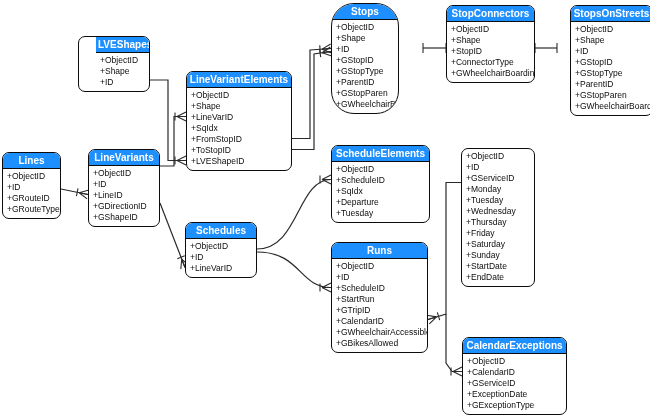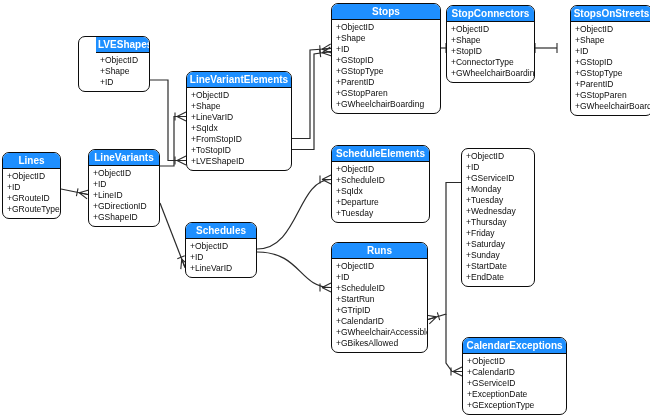--- a/index.html
+++ b/index.html
@@ -94,21 +94,21 @@
         </div>
       </div>
       <div class="table" style="left: 185px; top: 222px; width: 72px;">
         <div class="table-header">Schedules</div>
         <div class="table-fields">
           <div class="table-field">+ObjectID</div>
           <div class="table-field">+ID</div>
           <div class="table-field">+LineVarID</div>
         </div>
       </div>
-      <div class="table" style="left: 331px; top: 3px; width: 110px;">
+      <div class="table" style="left: 331px; top: 3px; width: 68px; border-radius: 23px;">
         <div class="table-header">Stops</div>
         <div class="table-fields">
           <div class="table-field">+ObjectID</div>
           <div class="table-field">+Shape</div>
           <div class="table-field">+ID</div>
           <div class="table-field">+GStopID</div>
           <div class="table-field">+GStopType</div>
           <div class="table-field">+ParentID</div>
           <div class="table-field">+GStopParen</div>
           <div class="table-field">+GWheelchairBoarding</div>

